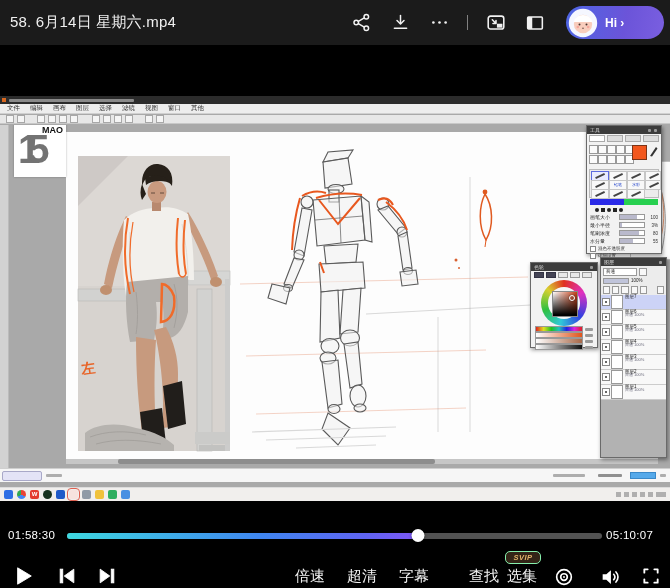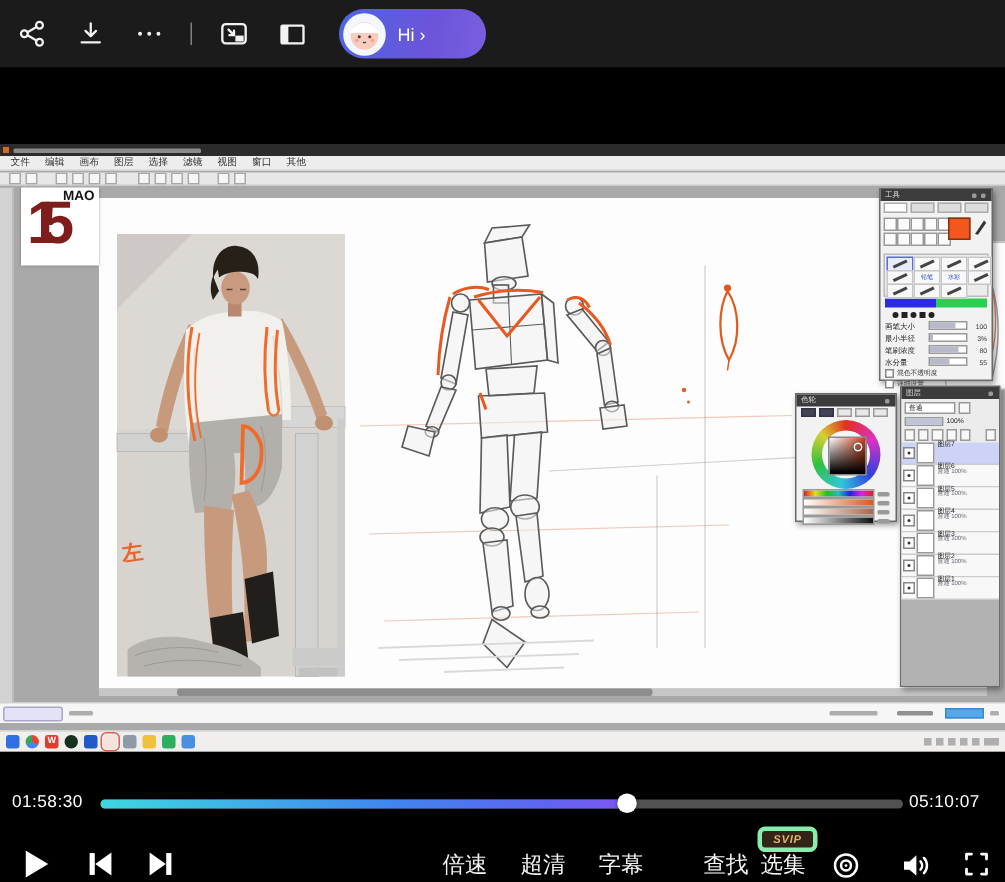--- a/index.html
+++ b/index.html
@@ -8,39 +8,39 @@
   
   .topbar{position:absolute;left:0;top:0;width:670px;height:45px;background:#1b1b1b;
           display:flex;align-items:center;justify-content:space-between;box-sizing:border-box;padding:0 6px 0 10px;}
   .video-title{font-size:15px;color:#f0f0f0;letter-spacing:.2px;}
   .tb-actions{display:flex;align-items:center;gap:17px;}
   .tb-icon{width:22px;height:22px;display:inline-flex;align-items:center;justify-content:center;cursor:pointer;}
   .tb-icon svg{stroke:#f2f2f2;fill:none;stroke-width:1.7;stroke-linecap:round;stroke-linejoin:round;}
   .tb-sep{width:1px;height:15px;background:rgba(255,255,255,.45);}
   .account-pill{height:33px;min-width:86px;border-radius:17px;display:flex;align-items:center;
                 background:linear-gradient(100deg,#4d66e4,#6b54d9 60%,#7a5fe0);padding:0 10px 0 2px;cursor:pointer;margin-left:3px;}
-  .account-label{color:#fff;font-size:12px;font-weight:normal;margin-left:7px;white-space:nowrap;}
+  .account-label{color:#fff;font-size:12px;font-weight:bold;margin-left:7px;white-space:nowrap;}
   
   .video-area{position:absolute;left:0;top:45px;width:670px;height:478px;background:#000;}
   .desktop{position:absolute;left:0;top:51px;width:670px;height:405px;background:#a9a9a9;}
   .app-titlebar{position:absolute;left:0;top:0;width:670px;height:8px;background:#2b2b2b;}
   .app-titlebar .appdot{position:absolute;left:2px;top:2px;width:4px;height:4px;background:#d86820;}
   .strip{position:absolute;background:rgba(255,255,255,.45);border-radius:1px;}
   .app-menubar{position:absolute;left:0;top:8px;width:670px;height:10px;background:#ededed;border-bottom:1px solid #d0d0d0;
                display:flex;align-items:center;gap:10px;padding-left:7px;box-sizing:border-box;}
   .menu-item{font-size:6.5px;color:#333;white-space:nowrap;}
   .app-toolbar{position:absolute;left:0;top:19px;width:670px;height:9px;background:#e7e7e7;border-bottom:1px solid #c8c8c8;
                display:flex;align-items:center;gap:3px;padding-left:6px;box-sizing:border-box;}
   .sq{width:6px;height:6px;border:1px solid #a8a8a8;background:#f5f5f5;display:inline-block;}
   .workspace{position:absolute;left:0;top:29px;width:670px;height:343px;background:#a9a9a9;overflow:hidden;}
   .left-strip{position:absolute;left:0;top:0;width:8px;height:343px;background:#d2d2d2;border-right:1px solid #bbb;}
   .canvas{position:absolute;left:66px;top:7px;width:592px;height:327px;background:#fdfdfd;}
   .sketch-sliver{position:absolute;left:630px;top:36px;width:40px;height:97px;background:#fcfcfc;border:1px solid #c0c0c0;z-index:1;}
   .logo-badge{position:absolute;left:14px;top:-2px;width:52px;height:54px;background:#fff;box-shadow:0 0 2px rgba(0,0,0,.3);z-index:2;}
-  .logo-num{position:absolute;left:4px;top:2px;font-size:40px;font-weight:800;color:#7f1d1d;letter-spacing:-13px;line-height:48px;}
+  .logo-num{position:absolute;left:4px;top:2px;font-size:40px;font-weight:800;color:#737373;letter-spacing:-13px;line-height:48px;}
   .logo-mao{position:absolute;right:3px;top:2px;font-size:9px;font-weight:bold;color:#111;}
   .h-scrollbar{position:absolute;left:66px;top:334px;width:592px;height:5px;background:#c6c6c6;}
   .h-scrollbar .thumb{position:absolute;left:52px;top:0;width:317px;height:5px;background:#8d8d8d;border-radius:2px;}
   
   .panel{position:absolute;background:#f2f2f2;border:1px solid #6a6a6a;box-shadow:1px 2px 4px rgba(0,0,0,.4);z-index:3;box-sizing:border-box;}
   .panel-title{height:8px;background:#3c3c3c;color:#ddd;font-size:5px;line-height:8px;padding:0 3px;position:relative;}
   .panel-title i{position:absolute;top:2.5px;width:3px;height:3px;background:#9a9a9a;border-radius:1px;}
   .tool-panel{left:586px;top:0px;width:76px;height:129px;}
   .tp-tabs{height:8px;display:flex;gap:2px;padding:1px 2px;}
   .tp-tab{width:15px;height:5px;background:#ddd;border:1px solid #aaa;}
@@ -127,29 +127,30 @@
   .progress-fill{position:absolute;left:0;top:0;height:6px;border-radius:3px;
                  background:linear-gradient(90deg,#3ed8e0,#3f86f0 55%,#5f64f2 85%,#7e57f5);}
   .progress-thumb{position:absolute;top:-4px;width:13px;height:13px;border-radius:50%;background:#fff;transform:translateX(-50%);
                   box-shadow:0 0 3px rgba(0,0,0,.5);}
   .pbtn{position:absolute;top:43px;width:22px;height:22px;cursor:pointer;}
   .pbtn svg{fill:#fff;stroke:#fff;}
   .ctl-label{position:absolute;top:44px;font-size:15px;color:#f4f4f4;transform:translateX(-50%);cursor:pointer;white-space:nowrap;}
   .ctl-icon{position:absolute;top:43px;width:22px;height:22px;transform:translateX(-50%);cursor:pointer;}
   .ctl-icon svg{stroke:#fff;fill:none;stroke-width:1.8;stroke-linecap:round;stroke-linejoin:round;}
   .svip-badge{position:absolute;left:505px;top:28px;width:34px;height:11px;border-radius:5px;background:#332417;
-              border:3px solid #86efac;color:#e2b36b;font-size:7.5px;font-weight:bold;font-style:italic;
+              border:1px solid #86efac;color:#e2b36b;font-size:7.5px;font-weight:bold;font-style:italic;
               display:flex;align-items:center;justify-content:center;letter-spacing:.5px;}
 </style>
 </head>
 <body>
 
 <div class="stage">
 
   <header class="topbar">
+    <div class="video-title">58. 6月14日 星期六.mp4</div>
     <div class="tb-actions">
       <span class="tb-icon">
         <svg width="21" height="21" viewBox="0 0 24 24">
             <circle cx="6" cy="12" r="2.6"></circle>
             <circle cx="17.5" cy="5.5" r="2.6"></circle>
             <circle cx="17.5" cy="18.5" r="2.6"></circle>
             <line x1="8.4" y1="10.8" x2="15.2" y2="6.8"></line>
             <line x1="8.4" y1="13.2" x2="15.2" y2="17.2"></line>
           </svg>
       </span>

